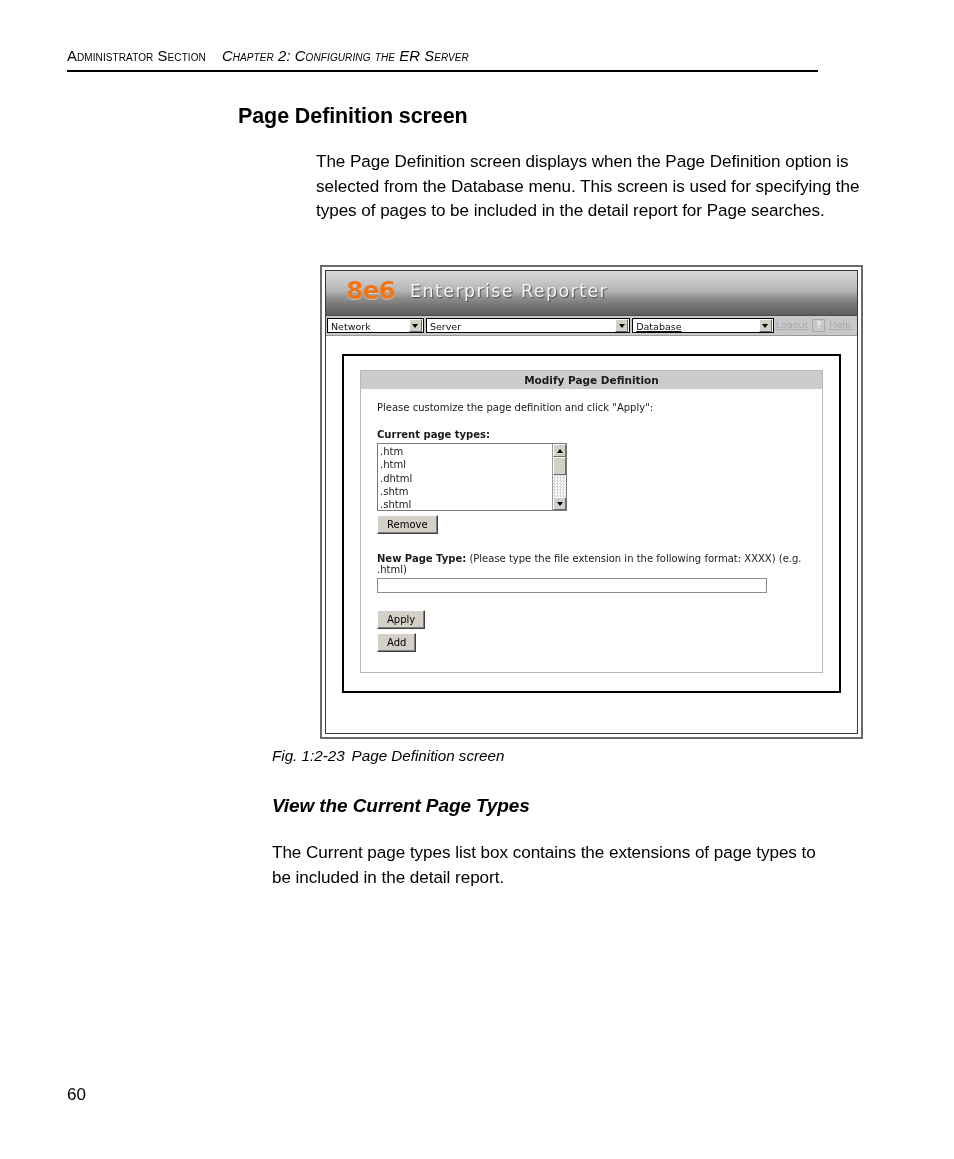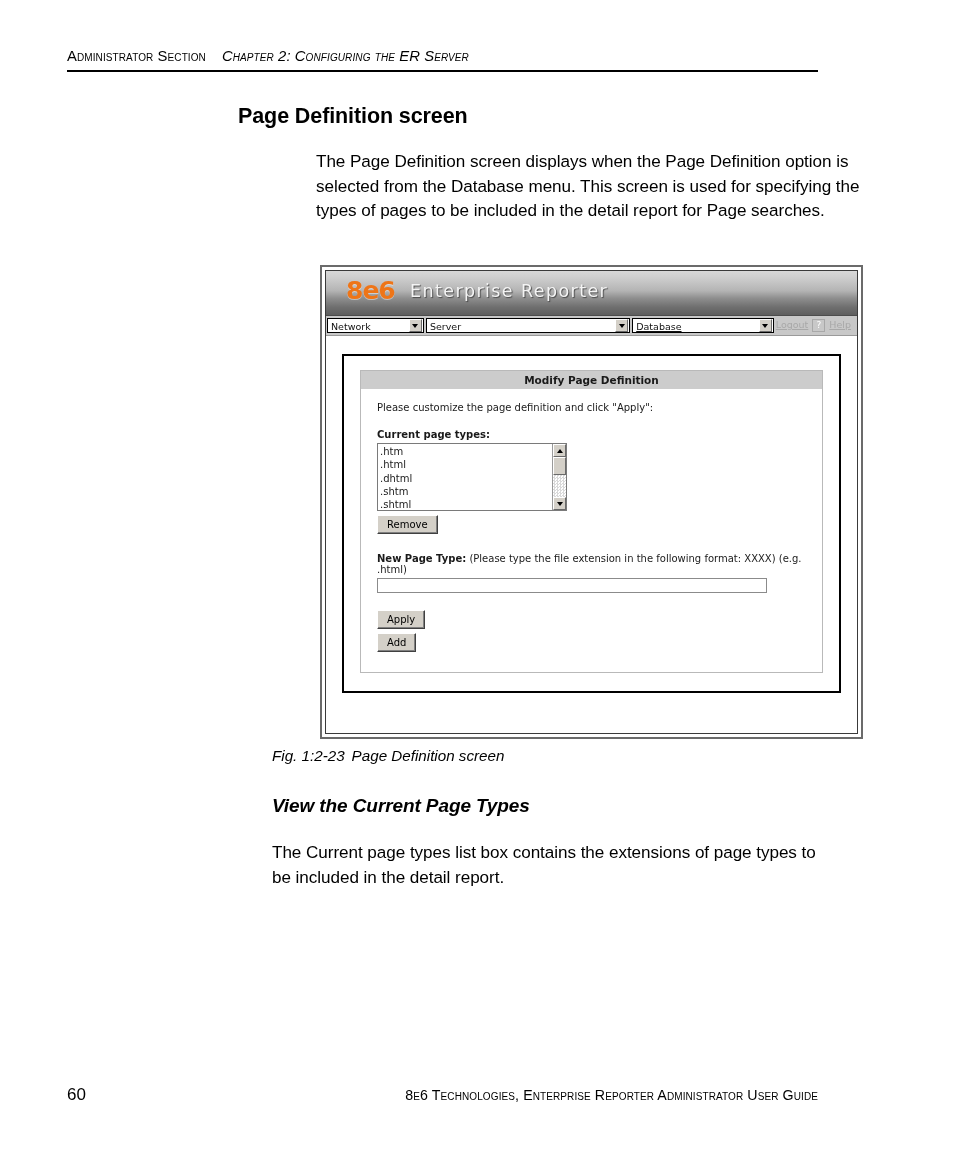--- a/index.html
+++ b/index.html
@@ -91,20 +91,21 @@
   .fig-caption .cap-gap { display: inline-block; width: 7px; }
 
   
   .footer {
     position: absolute;
     left: 67px;
     top: 1085px;
     width: 751px;
     display: flex;
     align-items: baseline;
+    flex-direction: column;
   }
   .footer-pageno {
     font-size: 17px;
   }
   .footer-text {
     margin-left: auto;
     font-variant: small-caps;
     font-size: 14.2px;
     letter-spacing: 0.1px;
     white-space: nowrap;
@@ -492,14 +493,13 @@
 
 <div class="fig-caption">
   <span>Fig. 1:2-23</span><span class="cap-gap"></span><span>Page Definition screen</span>
 </div>
 
 <div class="h2-title">View the Current Page Types</div>
 <div class="body-para" id="current-types-para">The Current page types list box contains the extensions of page types to be included in the detail report.</div>
 
 <div class="footer">
   <span class="footer-pageno">60</span>
-  <span class="footer-text">8e6 Technologies, Enterprise Reporter Administrator User Guide</span>
 </div>
 
 </body></html>

